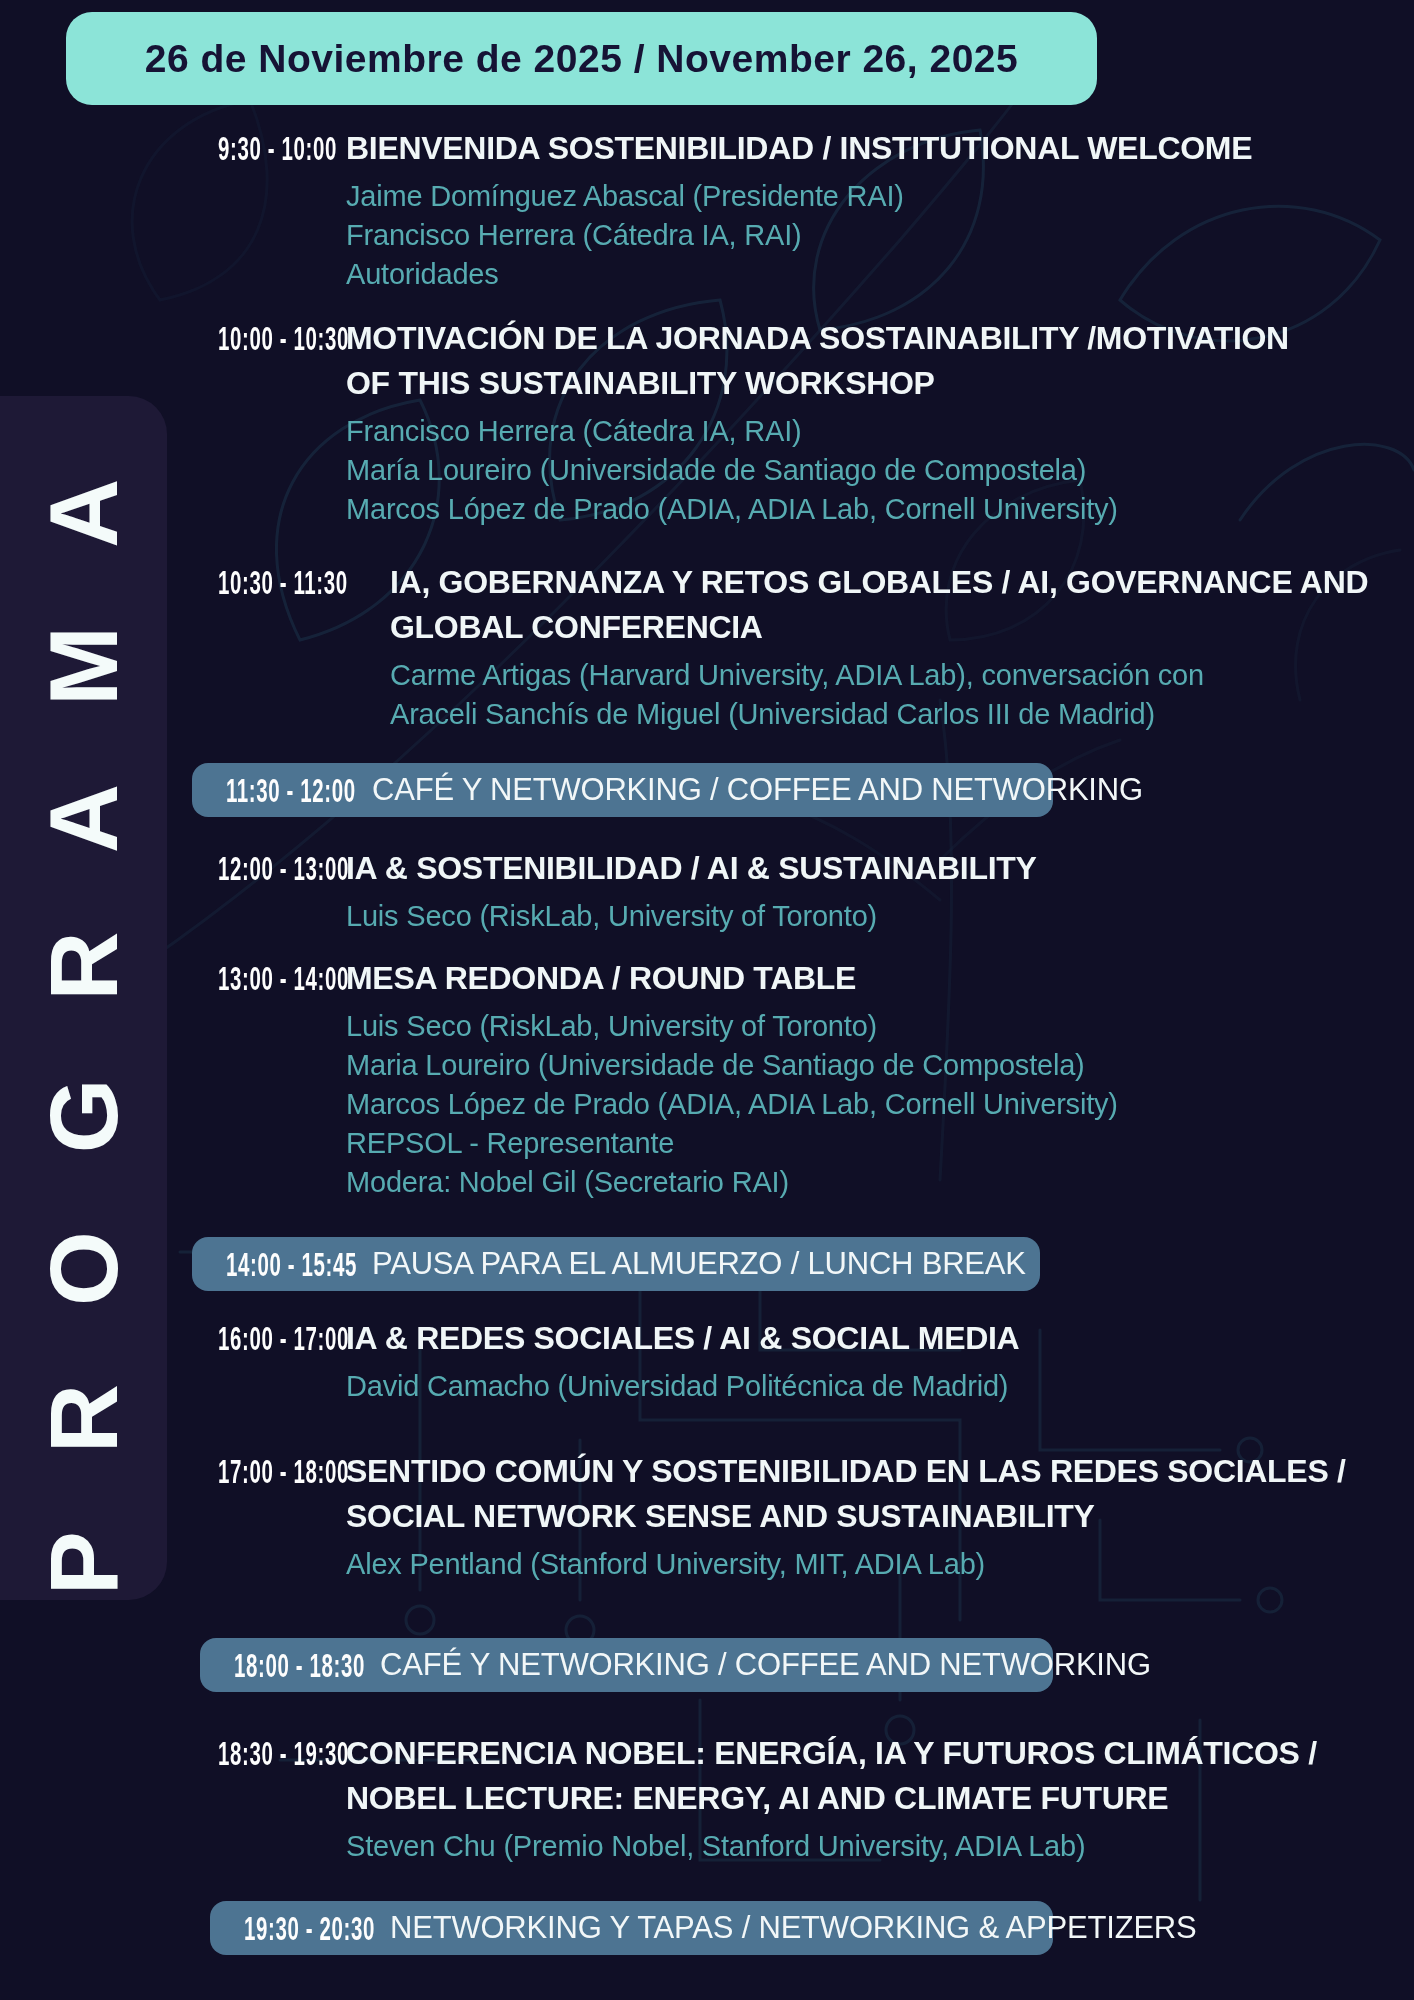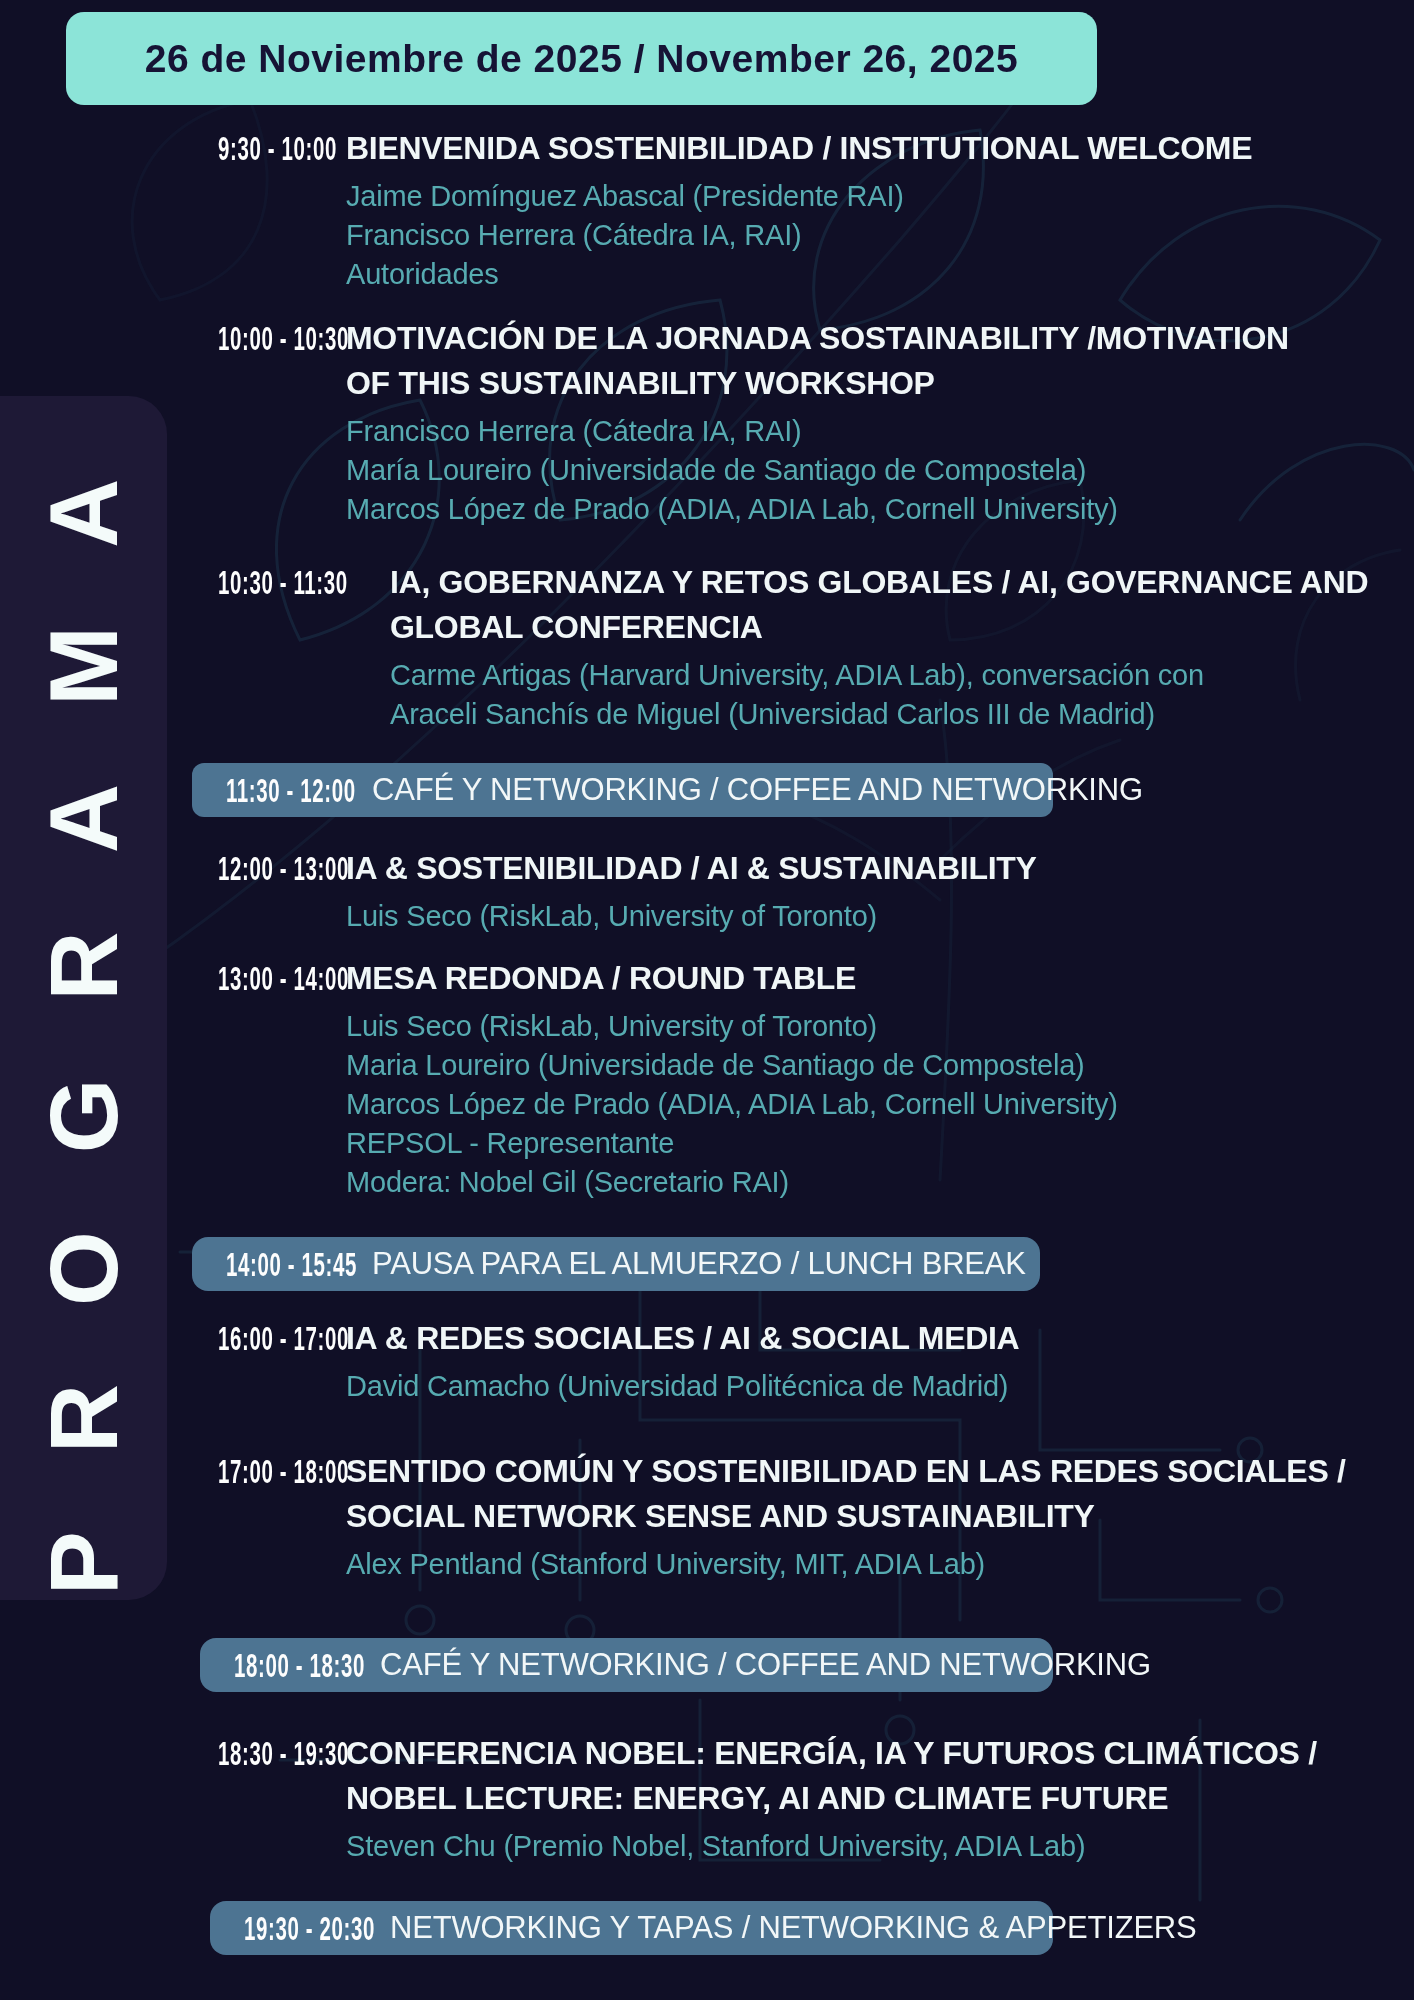--- a/index.html
+++ b/index.html
@@ -6,21 +6,21 @@
   .page{
     position:relative;width:1414px;height:2000px;overflow:hidden;
     background:var(--bg,#100f26);
     font-family:"Liberation Sans", sans-serif;
   }
   .bg-decor{position:absolute;inset:0;pointer-events:none;}
 
   
   .banner{
     position:absolute;left:66px;top:12px;width:1031px;height:93px;
-    background:var(--banner,#8ce4d8);border-radius:18px;
+    background:var(--banner,#8ce4d8);border-radius:26px;
     display:flex;align-items:center;justify-content:center;
   }
   .banner span{
     color:var(--bannerText,#161335);font-size:39px;font-weight:800;letter-spacing:.5px;
     white-space:nowrap;
   }
 
   
   .side-panel{
     position:absolute;left:0;top:396px;width:167px;height:1204px;
@@ -142,21 +142,21 @@
         <div class="time-box"><span class="time-inner">10:30 - 11:30</span></div>
         <div>
           <div class="title-line">IA, GOBERNANZA Y RETOS GLOBALES / AI, GOVERNANCE AND</div>
           <div class="title-line">GLOBAL CONFERENCIA</div>
           <div class="speakers">
             <div class="speaker-line">Carme Artigas (Harvard University, ADIA Lab), conversación con</div>
             <div class="speaker-line">Araceli Sanchís  de Miguel (Universidad Carlos III de Madrid)</div>
           </div>
         </div>
       </div>
-      <div class="break-bar" style="top: 763px; left: 192px; width: 861px; border-radius: 12px;">
+      <div class="break-bar" style="top: 763px; left: 192px; width: 861px;">
         <div class="time-box"><span class="time-inner">11:30 - 12:00</span></div>
         <div class="break-title">CAFÉ Y NETWORKING / COFFEE AND NETWORKING</div>
       </div>
       <div class="session" style="top: 846px;">
         <div class="time-box"><span class="time-inner">12:00 - 13:00</span></div>
         <div>
           <div class="title-line">IA &amp; SOSTENIBILIDAD / AI &amp; SUSTAINABILITY</div>
           <div class="speakers">
             <div class="speaker-line">Luis Seco (RiskLab, University of Toronto)</div>
           </div>

